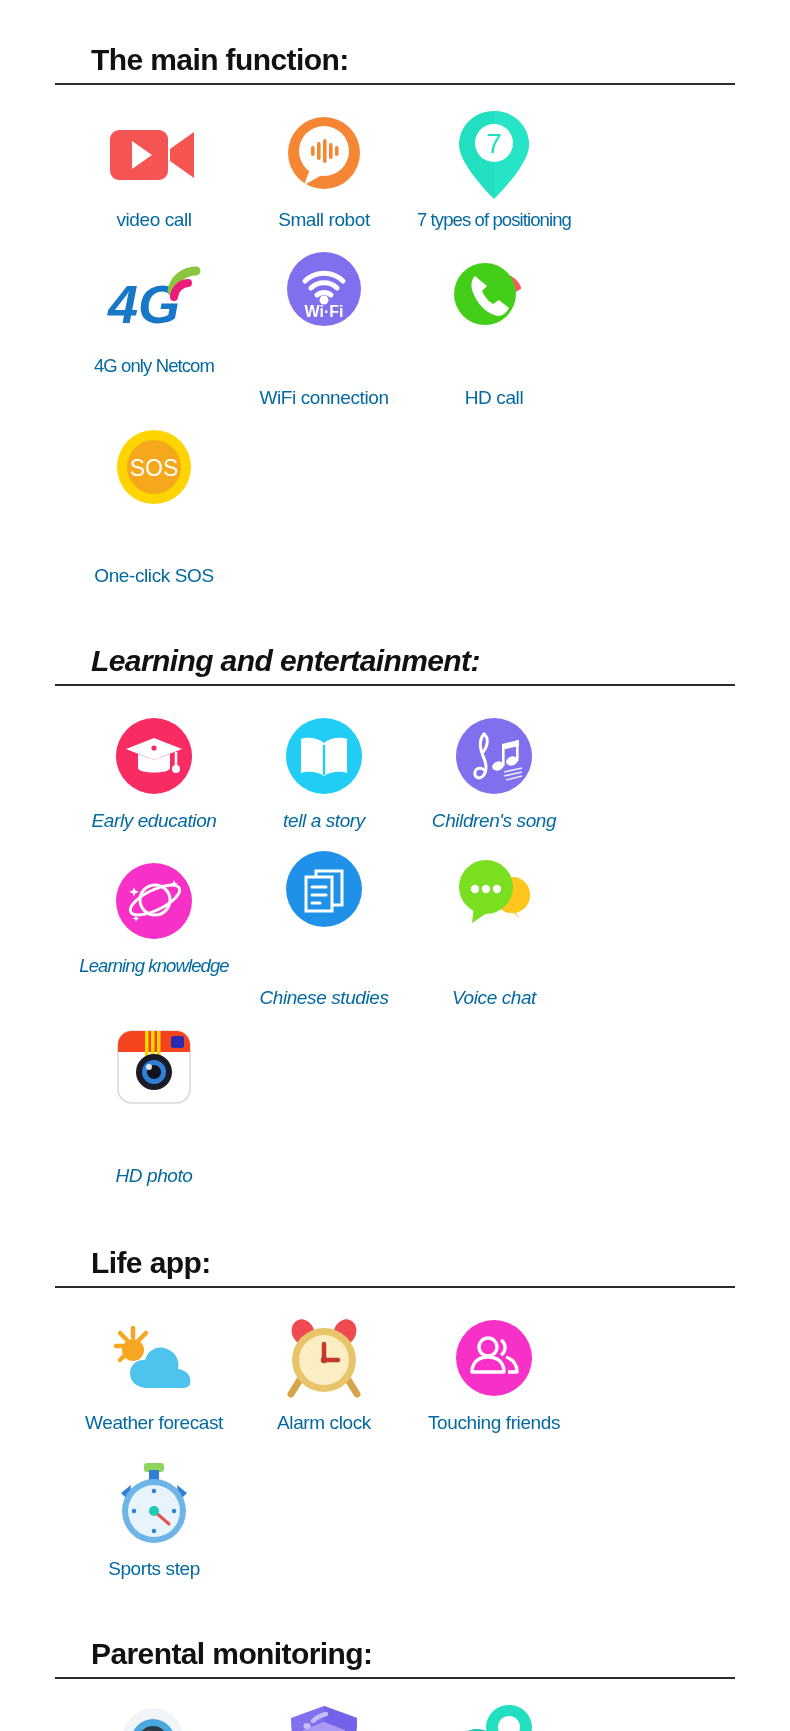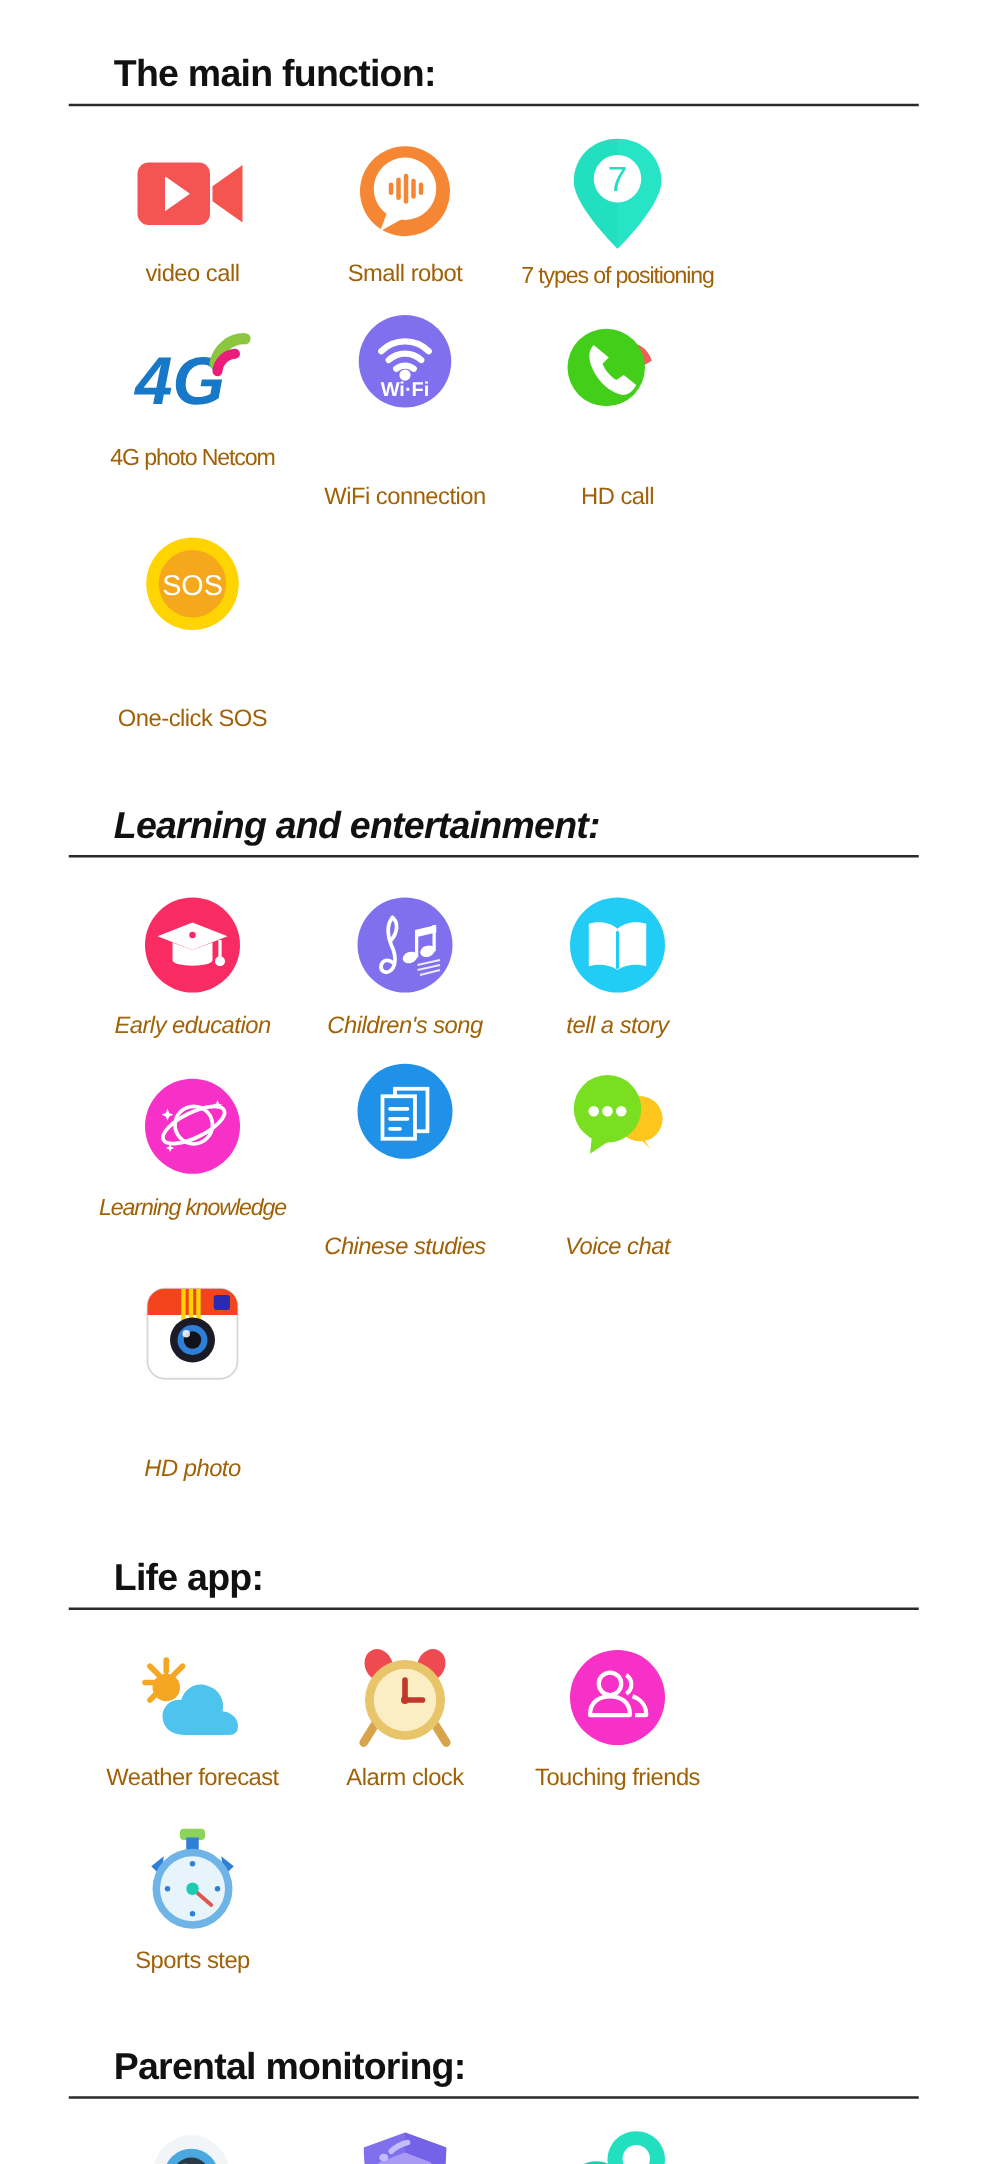--- a/index.html
+++ b/index.html
@@ -91,21 +91,21 @@
     display: flex;
     align-items: center;
     justify-content: center;
   }
   .icon-wrap svg { display: block; }
 
   .cap {
     margin-top: 6px;
     font-size: 19px;
     line-height: 1.15;
-    color: #a16207;
+    color: #0369a1;
     text-align: left;
     letter-spacing: -0.4px;
     white-space: nowrap;
   }
   .cap.tight { letter-spacing: -0.9px; font-size: 18.5px; }
 </style>
 </head>
 <body>
 
 <div class="page">
@@ -159,21 +159,21 @@
       </div>
 
       <div class="cell">
         <div class="icon-wrap">
           <svg width="96" height="72" viewBox="0 0 96 72">
             <text x="2" y="58" font-family="Liberation Sans, sans-serif" font-size="54" font-weight="bold" font-style="italic" fill="#1878c8">4G</text>
             <path d="M66 26 A24 24 0 0 1 90 6" stroke="#8cc63f" stroke-width="9" fill="none" stroke-linecap="round"></path>
             <path d="M68 32 A15 15 0 0 1 82 18" stroke="#ec1d7a" stroke-width="8" fill="none" stroke-linecap="round"></path>
           </svg>
         </div>
-        <div class="cap tight">4G photo Netcom</div>
+        <div class="cap tight">4G only Netcom</div>
       </div>
 
       <div class="cell row2">
         <div class="icon-wrap">
           <svg width="78" height="78" viewBox="0 0 78 78">
             <circle cx="39" cy="39" r="37" fill="#8070ee"></circle>
             <path d="M20 31 A27 27 0 0 1 58 31" stroke="#ffffff" stroke-width="5" fill="none" stroke-linecap="round"></path>
             <path d="M26 38 A19 19 0 0 1 52 38" stroke="#ffffff" stroke-width="5" fill="none" stroke-linecap="round"></path>
             <path d="M32 45 A11 11 0 0 1 46 45" stroke="#ffffff" stroke-width="5" fill="none" stroke-linecap="round"></path>
             <circle cx="39" cy="50" r="4.5" fill="#ffffff"></circle>
@@ -221,20 +221,32 @@
           <svg width="80" height="80" viewBox="0 0 80 80">
             <circle cx="40" cy="40" r="38" fill="#f92b63"></circle>
             <path d="M40 22 L68 33 L40 44 L12 33 Z" fill="#ffffff"></path>
             <path d="M24 38 L24 52 C24 58 56 58 56 52 L56 38 L40 44 Z" fill="#ffffff"></path>
             <circle cx="40" cy="32" r="2.6" fill="#f92b63"></circle>
             <path d="M62 36 L62 50" stroke="#ffffff" stroke-width="2.6"></path>
             <circle cx="62" cy="53" r="4" fill="#ffffff"></circle>
           </svg>
         </div>
         <div class="cap">Early education</div>
+      </div>
+
+      <div class="cell">
+        <div class="icon-wrap">
+          <svg width="80" height="80" viewBox="0 0 80 80">
+            <circle cx="40" cy="40" r="38" fill="#21cdf5"></circle>
+            <path d="M40 27 C33 21 23 21 17 23 L17 57 C23 55 33 55 40 60 Z" fill="#ffffff"></path>
+            <path d="M40 27 C47 21 57 21 63 23 L63 57 C57 55 47 55 40 60 Z" fill="#ffffff"></path>
+            <path d="M40 29 L40 59" stroke="#21cdf5" stroke-width="2.4"></path>
+          </svg>
+        </div>
+        <div class="cap">tell a story</div>
       </div>
 
       <div class="cell">
         <div class="icon-wrap">
           <svg width="80" height="80" viewBox="0 0 80 80">
             <circle cx="40" cy="40" r="38" fill="#8070ee"></circle>
             <path d="M30 18 C25 24 26 33 29 40 C33 48 33 56 29 60 C25 64 20 61 21 56 C22 52 27 51 30 54" stroke="#ffffff" stroke-width="3" fill="none" stroke-linecap="round"></path>
             <path d="M30 18 C35 22 34 30 29 36" stroke="#ffffff" stroke-width="3" fill="none" stroke-linecap="round"></path>
             <g fill="#ffffff">
               <ellipse cx="44" cy="50" rx="6" ry="4.4" transform="rotate(-20 44 50)"></ellipse>
@@ -244,32 +256,20 @@
               <path d="M48 28 L65 24 L65 30 L48 34 Z"></path>
             </g>
             <g stroke="#ffffff" stroke-width="1.6" opacity="0.85">
               <path d="M50 56 L68 52"></path>
                 <path d="M50 60 L68 56"></path>
                 <path d="M52 64 L68 60"></path>
             </g>
           </svg>
         </div>
         <div class="cap">Children's song</div>
-      </div>
-
-      <div class="cell">
-        <div class="icon-wrap">
-          <svg width="80" height="80" viewBox="0 0 80 80">
-            <circle cx="40" cy="40" r="38" fill="#21cdf5"></circle>
-            <path d="M40 27 C33 21 23 21 17 23 L17 57 C23 55 33 55 40 60 Z" fill="#ffffff"></path>
-            <path d="M40 27 C47 21 57 21 63 23 L63 57 C57 55 47 55 40 60 Z" fill="#ffffff"></path>
-            <path d="M40 29 L40 59" stroke="#21cdf5" stroke-width="2.4"></path>
-          </svg>
-        </div>
-        <div class="cap">tell a story</div>
       </div>
 
       <div class="cell">
         <div class="icon-wrap">
           <svg width="80" height="80" viewBox="0 0 80 80">
             <circle cx="40" cy="40" r="38" fill="#f730c8"></circle>
             <circle cx="41" cy="39" r="15" fill="none" stroke="#ffffff" stroke-width="3"></circle>
             <ellipse cx="41" cy="39" rx="27" ry="10" fill="none" stroke="#ffffff" stroke-width="3" transform="rotate(-26 41 39)"></ellipse>
             <g fill="#ffffff">
               <path d="M20 26 l1.4 3.4 3.4 1.4 -3.4 1.4 -1.4 3.4 -1.4 -3.4 -3.4 -1.4 3.4 -1.4 Z"></path>

